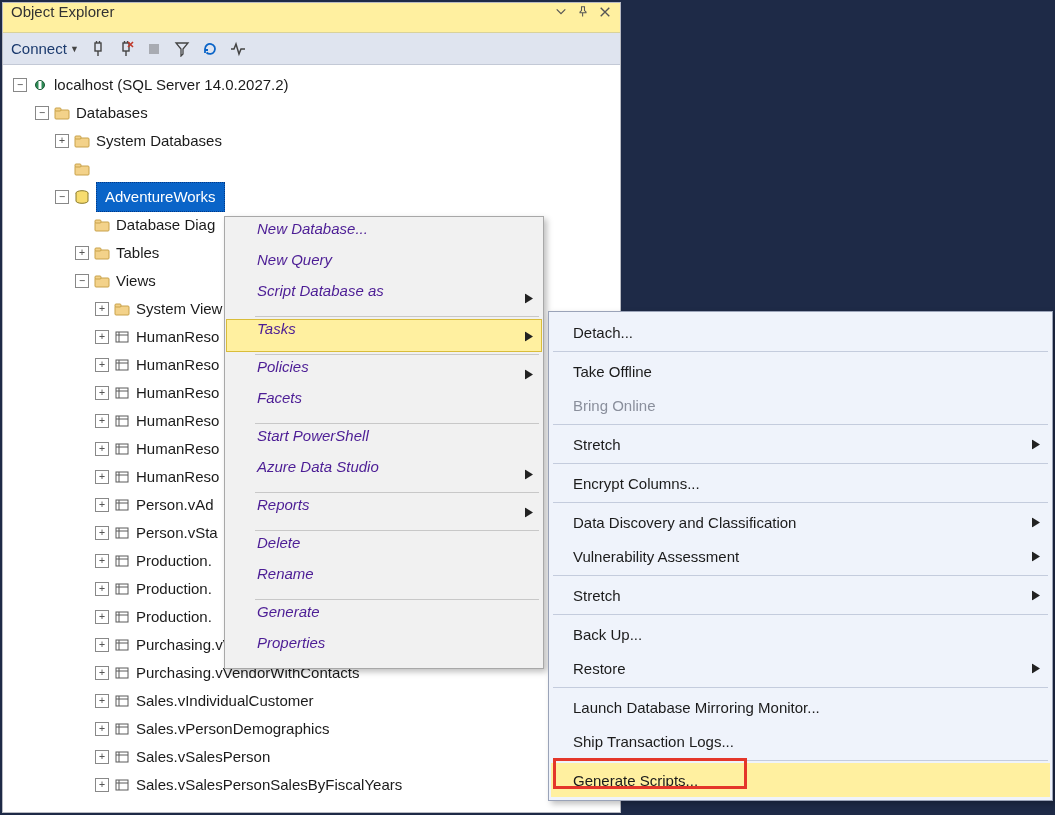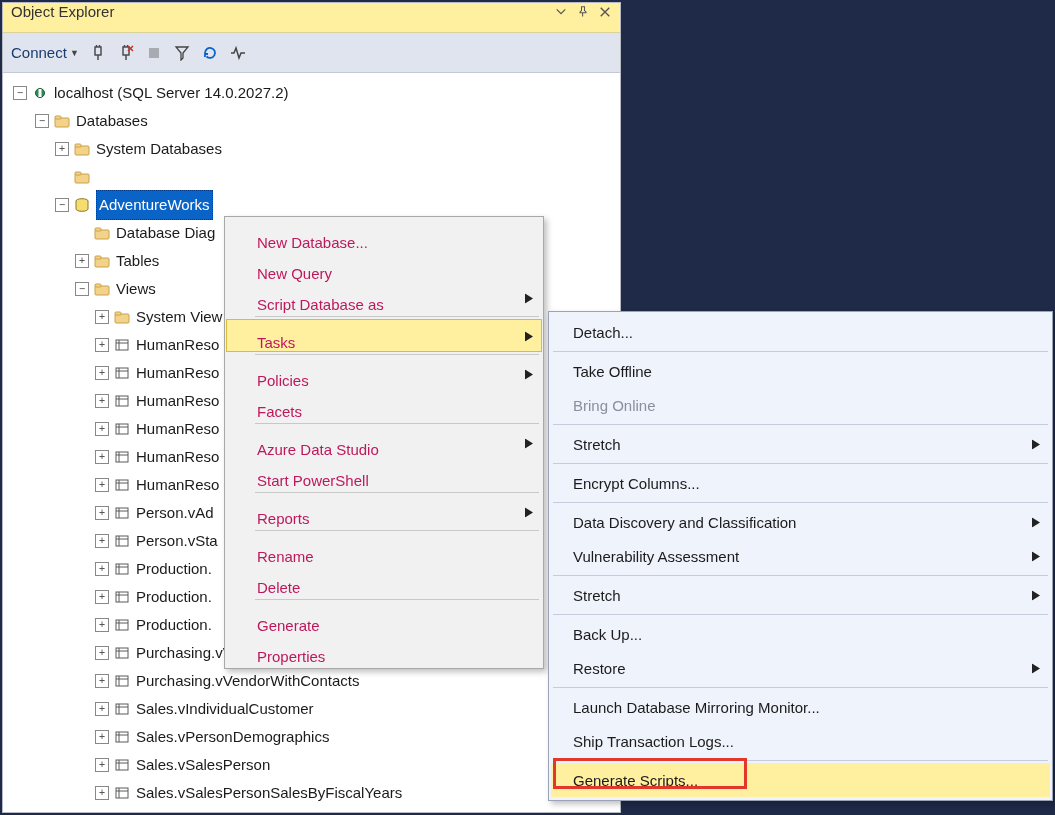--- a/index.html
+++ b/index.html
@@ -23,21 +23,21 @@
     height:30px; background:#fff0a0;
     border-bottom:1px solid #d9d29a;
     display:flex; align-items:flex-start;
     padding:0 6px 0 8px;
     font-size:15px; color:#333;
   }
   .panel-title .spacer { flex:1; }
   .title-btn { width:18px; height:18px; display:flex; align-items:center; justify-content:center; margin-left:4px; color:#555; }
   .title-btn svg { width:12px; height:12px; }
   .toolbar {
-    height:40px; background:#dfe4ef;
+    height:32px; background:#dfe4ef;
     border-bottom:1px solid #c3c9d6;
     display:flex; align-items:center;
     padding:0 8px; gap:10px;
     color:#1b3a6e;
   }
   .toolbar .connect { display:flex; align-items:center; gap:3px; cursor:default;}
   .toolbar .connect .caret { font-size:9px; color:#444;}
   .tb-icon { width:18px; height:18px; display:flex; align-items:center; justify-content:center; color:#444;}
   .tb-icon.disabled { opacity:.35;}
   .tb-icon svg { width:16px; height:16px; }
@@ -48,39 +48,40 @@
     padding:6px 0 0 6px;
     line-height:28px;
     color:#1b1b1b;
   }
   .node { display:flex; align-items:center; height:28px; white-space:nowrap;}
   .node .tw { width:14px; height:14px; border:1px solid #888; background:#fff; display:flex; align-items:center; justify-content:center; font-size:10px; line-height:10px; color:#555; margin-right:4px; font-family:Consolas,monospace; cursor:default;}
   .node .tw.blank { border:none; background:transparent;}
   .node .ic { width:18px; height:18px; margin-right:5px; display:flex; align-items:center; justify-content:center;}
   .node .ic svg { width:16px; height:16px;}
   .node .lbl {}
-  .node .lbl.sel { background:#0a64c8; color:#fff; border:1px dotted #003a8a; padding:0 2px;}
+  .node .lbl.sel { background:#0a64c8; color:#fff; border:1px dotted #003a8a; padding:0 8px;}
   .ind-1{padding-left:4px;} .ind-2{padding-left:26px;} .ind-3{padding-left:46px;}
   .ind-4{padding-left:66px;} .ind-5{padding-left:86px;}
   
   .menu {
     position:absolute;
     background:#f1f1f1;
     border:1px solid #a8a8a8;
     box-shadow:3px 3px 6px rgba(0,0,0,.25);
     padding:3px 2px;
     font-size:15px;
   }
   .menu .mi {
     height:31px;
-    display:flex; align-items:flex-end;
+    display:flex; align-items:flex-start;
     padding:0 26px 0 30px;
     position:relative;
-    color:#be185d;
+    color:#4c1d95;
     white-space:nowrap;
+    font-style:italic;
   }
   .menu .mi .arrow {
     position:absolute; right:8px; top:50%; transform:translateY(-50%);
   }
   .menu .mi .arrow svg{width:8px;height:10px;fill:#222;}
   .menu .mi.hl { background:#fff0a0; outline:1px solid #d9bd3a;}
   .menu .sep { height:1px; background:#c8c8c8; margin:3px 2px 3px 28px;}
   .submenu {
     position:absolute;
     background:#eff3fb;
@@ -483,41 +484,41 @@
       <span>Policies</span>
       <span class="arrow"><svg viewBox="0 0 8 10">
           <use href="#i-arrow"></use>
         </svg></span>
     </div>
   <div class="mi">
       <span>Facets</span>
     </div>
   <div class="sep"></div>
   <div class="mi">
+      <span>Start PowerShell</span>
+    </div>
+  <div class="mi">
       <span>Azure Data Studio</span>
       <span class="arrow"><svg viewBox="0 0 8 10">
           <use href="#i-arrow"></use>
         </svg></span>
     </div>
-  <div class="mi">
-      <span>Start PowerShell</span>
-    </div>
   <div class="sep"></div>
   <div class="mi">
       <span>Reports</span>
       <span class="arrow"><svg viewBox="0 0 8 10">
           <use href="#i-arrow"></use>
         </svg></span>
     </div>
   <div class="sep"></div>
   <div class="mi">
+      <span>Delete</span>
+    </div>
+  <div class="mi">
       <span>Rename</span>
-    </div>
-  <div class="mi">
-      <span>Delete</span>
     </div>
   <div class="sep"></div>
   <div class="mi">
       <span>Generate</span>
     </div>
   <div class="mi">
       <span>Properties</span>
     </div>
 </div>
 

